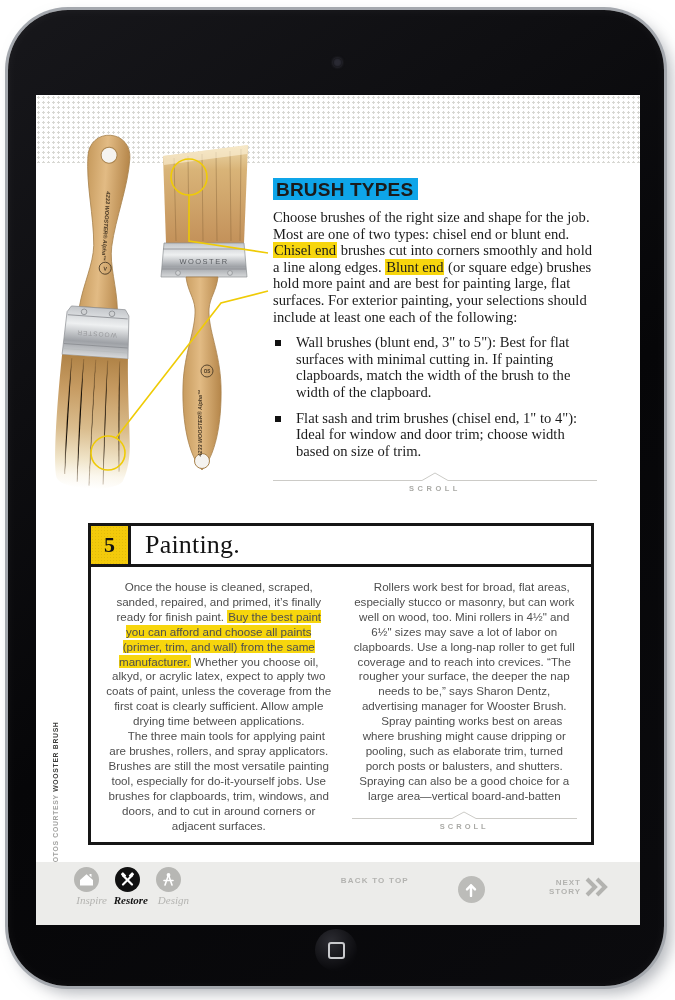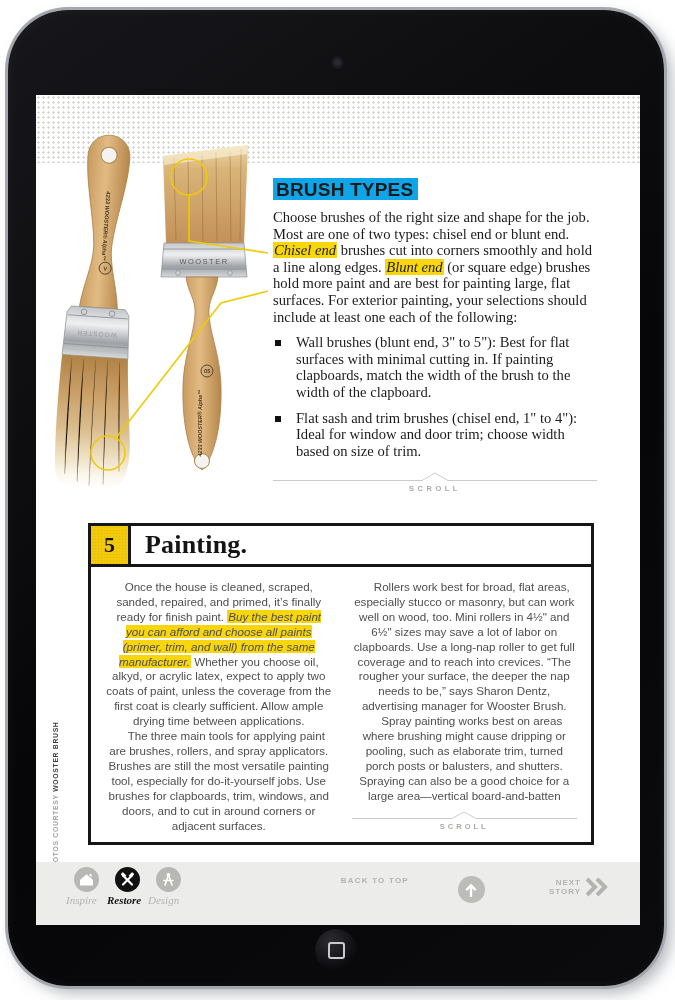--- a/index.html
+++ b/index.html
@@ -27,51 +27,51 @@
     writing-mode:vertical-rl;transform:rotate(180deg);
     font-size:6.8px;font-weight:bold;letter-spacing:.7px;white-space:nowrap;}
   .credit-light{color:#a2a2a0;}
   .credit-bold{color:#3c3c3a;}
 
   
   .article{position:absolute;left:237px;top:84px;width:324px;color:#1b1b1b;}
   .article h1{margin:0;font-size:19px;font-weight:800;letter-spacing:.2px;line-height:22px;}
   .article h1 span{background:#0ea5e9;padding:1px 5px 0 3px;}
   .article p{margin:8px 0 0;font-family:"Liberation Serif",serif;font-size:14.6px;line-height:16.6px;}
-  .hl{background:#F7D60D;padding:0 1px;font-style:italic;}
+  .hl{background:#F7D60D;padding:0 1px;}
   .article ul{list-style:none;margin:9px 0 0;padding:0;}
   .article li{position:relative;padding-left:23px;margin-top:9px;
     font-family:"Liberation Serif",serif;font-size:14.6px;line-height:16.6px;}
   .article li::before{content:"";position:absolute;left:2px;top:6px;width:6px;height:6px;background:#111;}
 
   
   .scroll-divider{margin-top:13px;}
   .sd-row{display:flex;align-items:flex-end;}
   .sd-rule{flex:1;height:0;border-top:1px solid #cccbc7;margin-bottom:0;}
   .sd-caret{flex:0 0 auto;}
   .sd-label{text-align:center;font-size:7.5px;font-weight:bold;letter-spacing:3.5px;color:#a9a9a5;margin-top:3px;}
 
   
   .painting-box{position:absolute;left:52px;top:428px;width:500px;height:316px;border:3px solid #161616;background:#fff;}
   .box-header{display:flex;align-items:stretch;height:38px;border-bottom:3px solid #161616;}
   .box-num{width:37px;background:#F3CA0B;border-right:3px solid #161616;display:flex;align-items:center;justify-content:center;
     font-family:"Liberation Serif",serif;font-size:22px;font-weight:bold;color:#121212;
     background-image:radial-gradient(circle,rgba(0,0,0,.07) .8px,rgba(0,0,0,0) 1px);background-size:3px 3px;}
   .box-title{display:flex;align-items:center;padding-left:14px;
-    font-family:"Liberation Serif",serif;font-size:26px;font-weight:bold;color:#141414;letter-spacing:.2px;}
+    font-family:"Liberation Serif",serif;font-size:26px;font-weight:normal;color:#141414;letter-spacing:.2px;}
   .box-body{display:grid;grid-template-columns:1fr 1fr;column-gap:20px;padding:13px 14px 0 15px;}
   .box-p{margin:0;font-size:11.6px;line-height:14.9px;color:#4e4e4e;text-align:center;}
   .box-p.indent{text-indent:15px;}
   .box-scroll{margin-top:7px;}
   .box-scroll .sd-label{letter-spacing:3px;}
 
   
   .toolbar{position:absolute;left:0;top:767px;width:604px;height:63px;background:#ececea;}
   .nav-group{position:absolute;left:30px;top:5px;display:flex;}
-  .nav-item{width:41px;text-align:left;cursor:pointer;}
+  .nav-item{width:41px;text-align:right;cursor:pointer;}
   .nav-circle{width:25px;height:25px;border-radius:50%;background:#b7b7b4;margin:0 auto;display:flex;align-items:center;justify-content:center;}
   .nav-item.active .nav-circle{background:#111;}
   .nav-label{margin-top:2px;font-family:"Liberation Serif",serif;font-style:italic;font-size:11px;color:#b4b4b1;}
   .nav-item.active .nav-label{color:#141414;font-weight:bold;}
   .right-group{position:absolute;right:32px;top:14px;display:flex;align-items:flex-start;gap:40px;}
   .back-label{font-size:8px;font-weight:bold;letter-spacing:1.2px;color:#b3b3b0;}
   .back-circle{width:27px;height:27px;border-radius:50%;background:#bcbcb9;margin:0 12px 0 9px;
     display:flex;align-items:center;justify-content:center;cursor:pointer;}
   .next-story{display:flex;align-items:center;cursor:pointer;}
   .next-label{font-size:8px;font-weight:bold;letter-spacing:1px;color:#b3b3b0;line-height:9px;text-align:right;margin-right:3px;margin-left:12px;}

